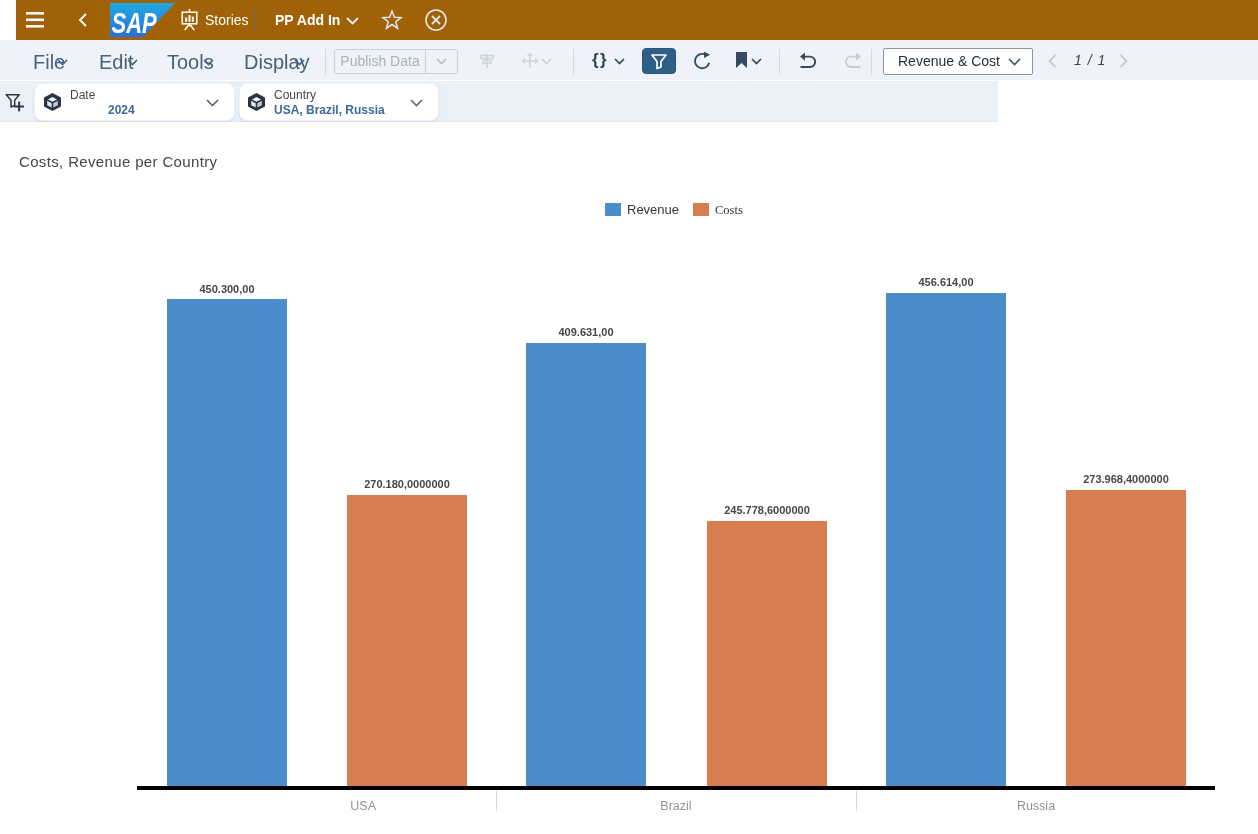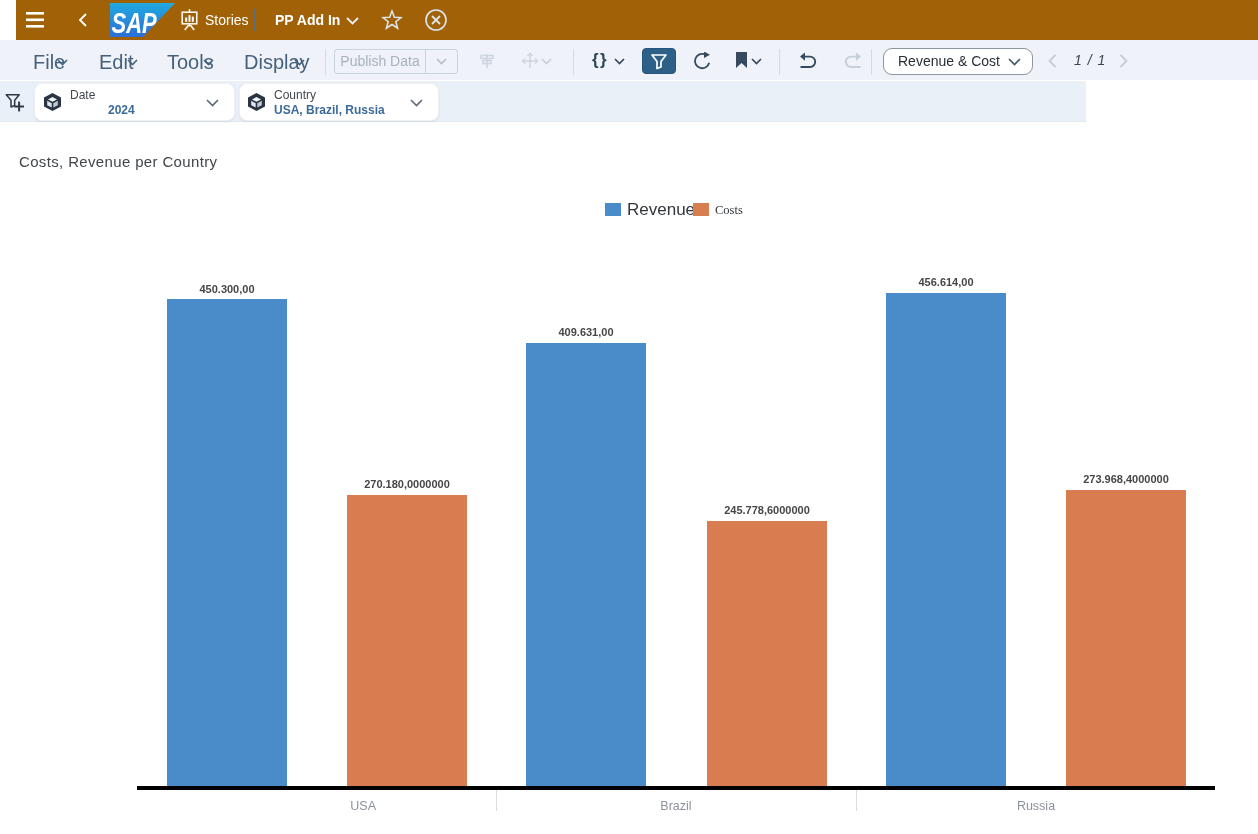--- a/index.html
+++ b/index.html
@@ -1,21 +1,21 @@
 <!DOCTYPE html>
 <html><head>
 <meta charset="utf-8">
 <style>
   * { margin:0; padding:0; box-sizing:border-box; }
   html,body { width:1258px; height:834px; overflow:hidden; background:#fff;
     font-family:"Liberation Sans", sans-serif; }
   .abs { position:absolute; }
   #header { position:absolute; left:16px; top:0; width:1258px; height:40px; background:#a16207; }
   #toolbar { position:absolute; left:0; top:40px; width:1258px; height:40px; background:#eff3f9; }
-  #filterbar { position:absolute; left:0; top:81px; width:1086px; height:41px; background:#eaf0f7; border-bottom:1px solid #e3e8ed; }
+  #filterbar { position:absolute; left:0; top:81px; width:998px; height:41px; background:#eaf0f7; border-bottom:1px solid #e3e8ed; }
   .menuitem { position:absolute; top:0; height:40px; line-height:44px; color:#46617c; font-size:20px; }
   .sep { position:absolute; width:1px; height:26px; background:#d3dbe2; }
   .chip { position:absolute; top:2px; height:38px; background:#fff; border:1px solid #eef1f4; border-radius:8px; box-shadow:0 1px 2px rgba(120,140,160,0.18); }
   .chiplabel { position:absolute; font-size:12px; color:#43484e; top:7.5px; line-height:12px; }
   .chipvalue { position:absolute; font-size:12px; font-weight:bold; color:#3d6b99; top:23px; line-height:12px; }
   .bar { position:absolute; }
   .vlabel { position:absolute; font-size:11px; font-weight:bold; color:#474747; text-align:center; width:160px; }
   .clabel { position:absolute; top:799px; font-size:12.5px; color:#8d939b; text-align:center; width:120px; }
 </style>
 </head>
@@ -150,21 +150,21 @@
     <path d="M1.5 15 H11 A5.2 5.2 0 0 0 11 4.6 H5.5" fill="none" stroke="#354a5f" stroke-width="1.9"></path>
     <polygon points="6,0.5 6,8.7 1,4.6" fill="#354a5f"></polygon>
   </svg>
 
   <svg class="abs" style="left:843px;top:12px" width="19" height="18" viewBox="0 0 19 18">
     <path d="M17.5 15 H8 A5.2 5.2 0 0 1 8 4.6 H13.5" fill="none" stroke="#c5cfd9" stroke-width="1.9"></path>
     <polygon points="13,0.5 13,8.7 18,4.6" fill="#c5cfd9"></polygon>
   </svg>
   <div class="sep" style="left:871px;top:9px;"></div>
 
-  <div class="abs" style="left:883px;top:8px;width:150px;height:27px;background:#fff;border:1px solid #8d959e;border-radius:9px;color:#272f37;font-size:14px;line-height:25px;padding-left:14px;">Revenue &amp; Cost</div>
+  <div class="abs" style="left:883px;top:8px;width:150px;height:27px;background:#fff;border:1px solid #8d959e;border-radius:2px;color:#272f37;font-size:14px;line-height:25px;padding-left:14px;">Revenue &amp; Cost</div>
   <svg class="abs" style="left:1008px;top:18px" width="13" height="8" viewBox="0 0 13 8">
       <polyline points="1,1 6.5,6.5 12,1" fill="none" stroke="#44576b" stroke-width="1.7"></polyline>
     </svg>
   <svg class="abs" style="left:1048px;top:14px" width="9" height="14" viewBox="0 0 9 14">
       <polyline points="7.5,1 1.5,7 7.5,13" fill="none" stroke="#c3cbd3" stroke-width="1.8"></polyline>
     </svg>
   <div class="abs" style="left:1074px;top:0;height:40px;line-height:40px;color:#3a4552;font-size:14px;letter-spacing:1px;font-style:italic;">1 / 1</div>
   <svg class="abs" style="left:1119px;top:14px" width="9" height="14" viewBox="0 0 9 14">
       <polyline points="1.5,1 7.5,7 1.5,13" fill="none" stroke="#c3cbd3" stroke-width="1.8"></polyline>
     </svg>
@@ -200,21 +200,21 @@
   </svg>
   <div class="chiplabel" style="left:274px;">Country</div>
   <div class="chipvalue" style="left:274px;">USA, Brazil, Russia</div>
   <svg class="abs" style="left:410px;top:18px" width="13" height="8" viewBox="0 0 13 8">
       <polyline points="1,1 6.5,6.5 12,1" fill="none" stroke="#5a6876" stroke-width="1.6"></polyline>
     </svg>
 </div>
 
 <div class="abs" style="left:19px;top:153px;font-size:15px;letter-spacing:0.35px;color:#42464a;">Costs, Revenue per Country</div>
 <div class="abs" style="left:604.5px;top:203px;width:16px;height:13px;background:#4a8cc9;"></div>
-<div class="abs" style="left:627px;top:202.5px;font-size:17px;color:#33373d;line-height:14px;">Revenue</div>
+<div class="abs" style="left:627px;top:202.5px;font-size:13px;color:#33373d;line-height:14px;">Revenue</div>
 <div class="abs" style="left:693px;top:203px;width:16px;height:13px;background:#d87d4f;"></div>
 <div class="abs" style="left:715px;top:203px;font-size:12.5px;color:#33373d;line-height:14px;font-family:Liberation Serif, serif;">Costs</div>
 
 <div class="bar" style="left:167px;top:299px;width:120px;height:487.5px;background:#4a8cc9;"></div>
 <div class="bar" style="left:347px;top:494.5px;width:120px;height:292px;background:#d87d4f;"></div>
 <div class="bar" style="left:526px;top:343px;width:120px;height:443.5px;background:#4a8cc9;"></div>
 <div class="bar" style="left:707px;top:520.5px;width:120px;height:266px;background:#d87d4f;"></div>
 <div class="bar" style="left:886px;top:293px;width:120px;height:493.5px;background:#4a8cc9;"></div>
 <div class="bar" style="left:1066px;top:490px;width:120px;height:296.5px;background:#d87d4f;"></div>
 

